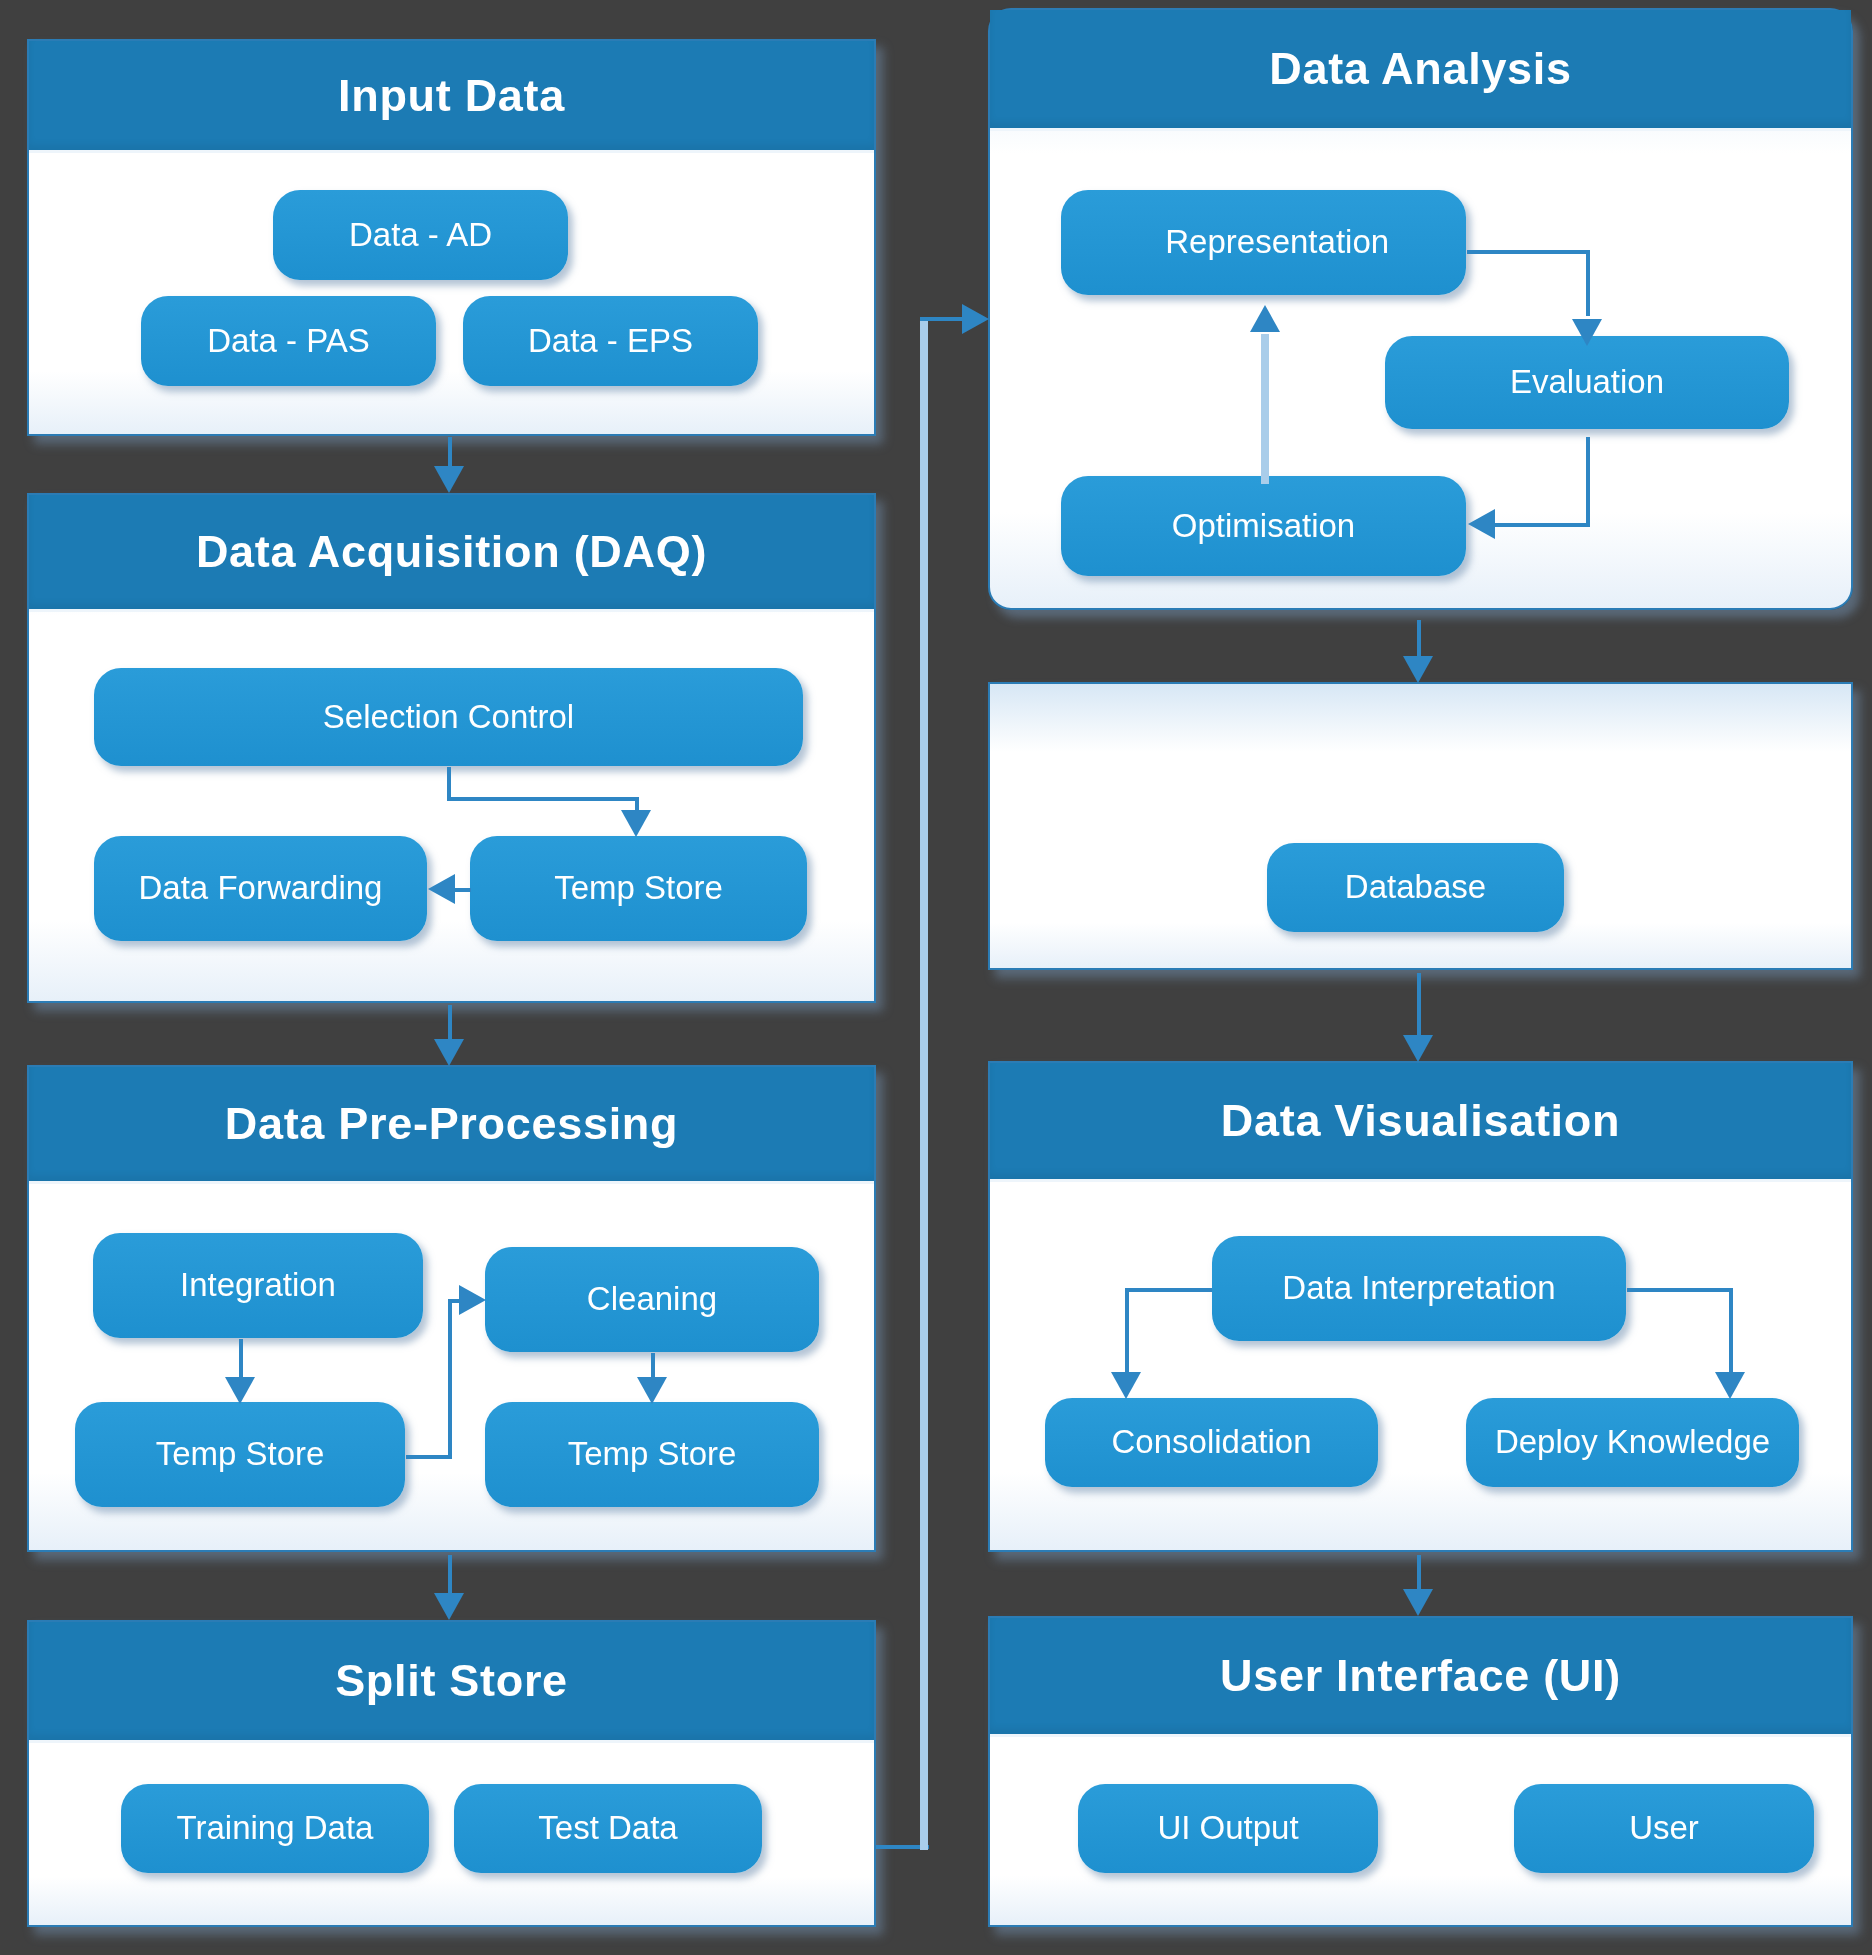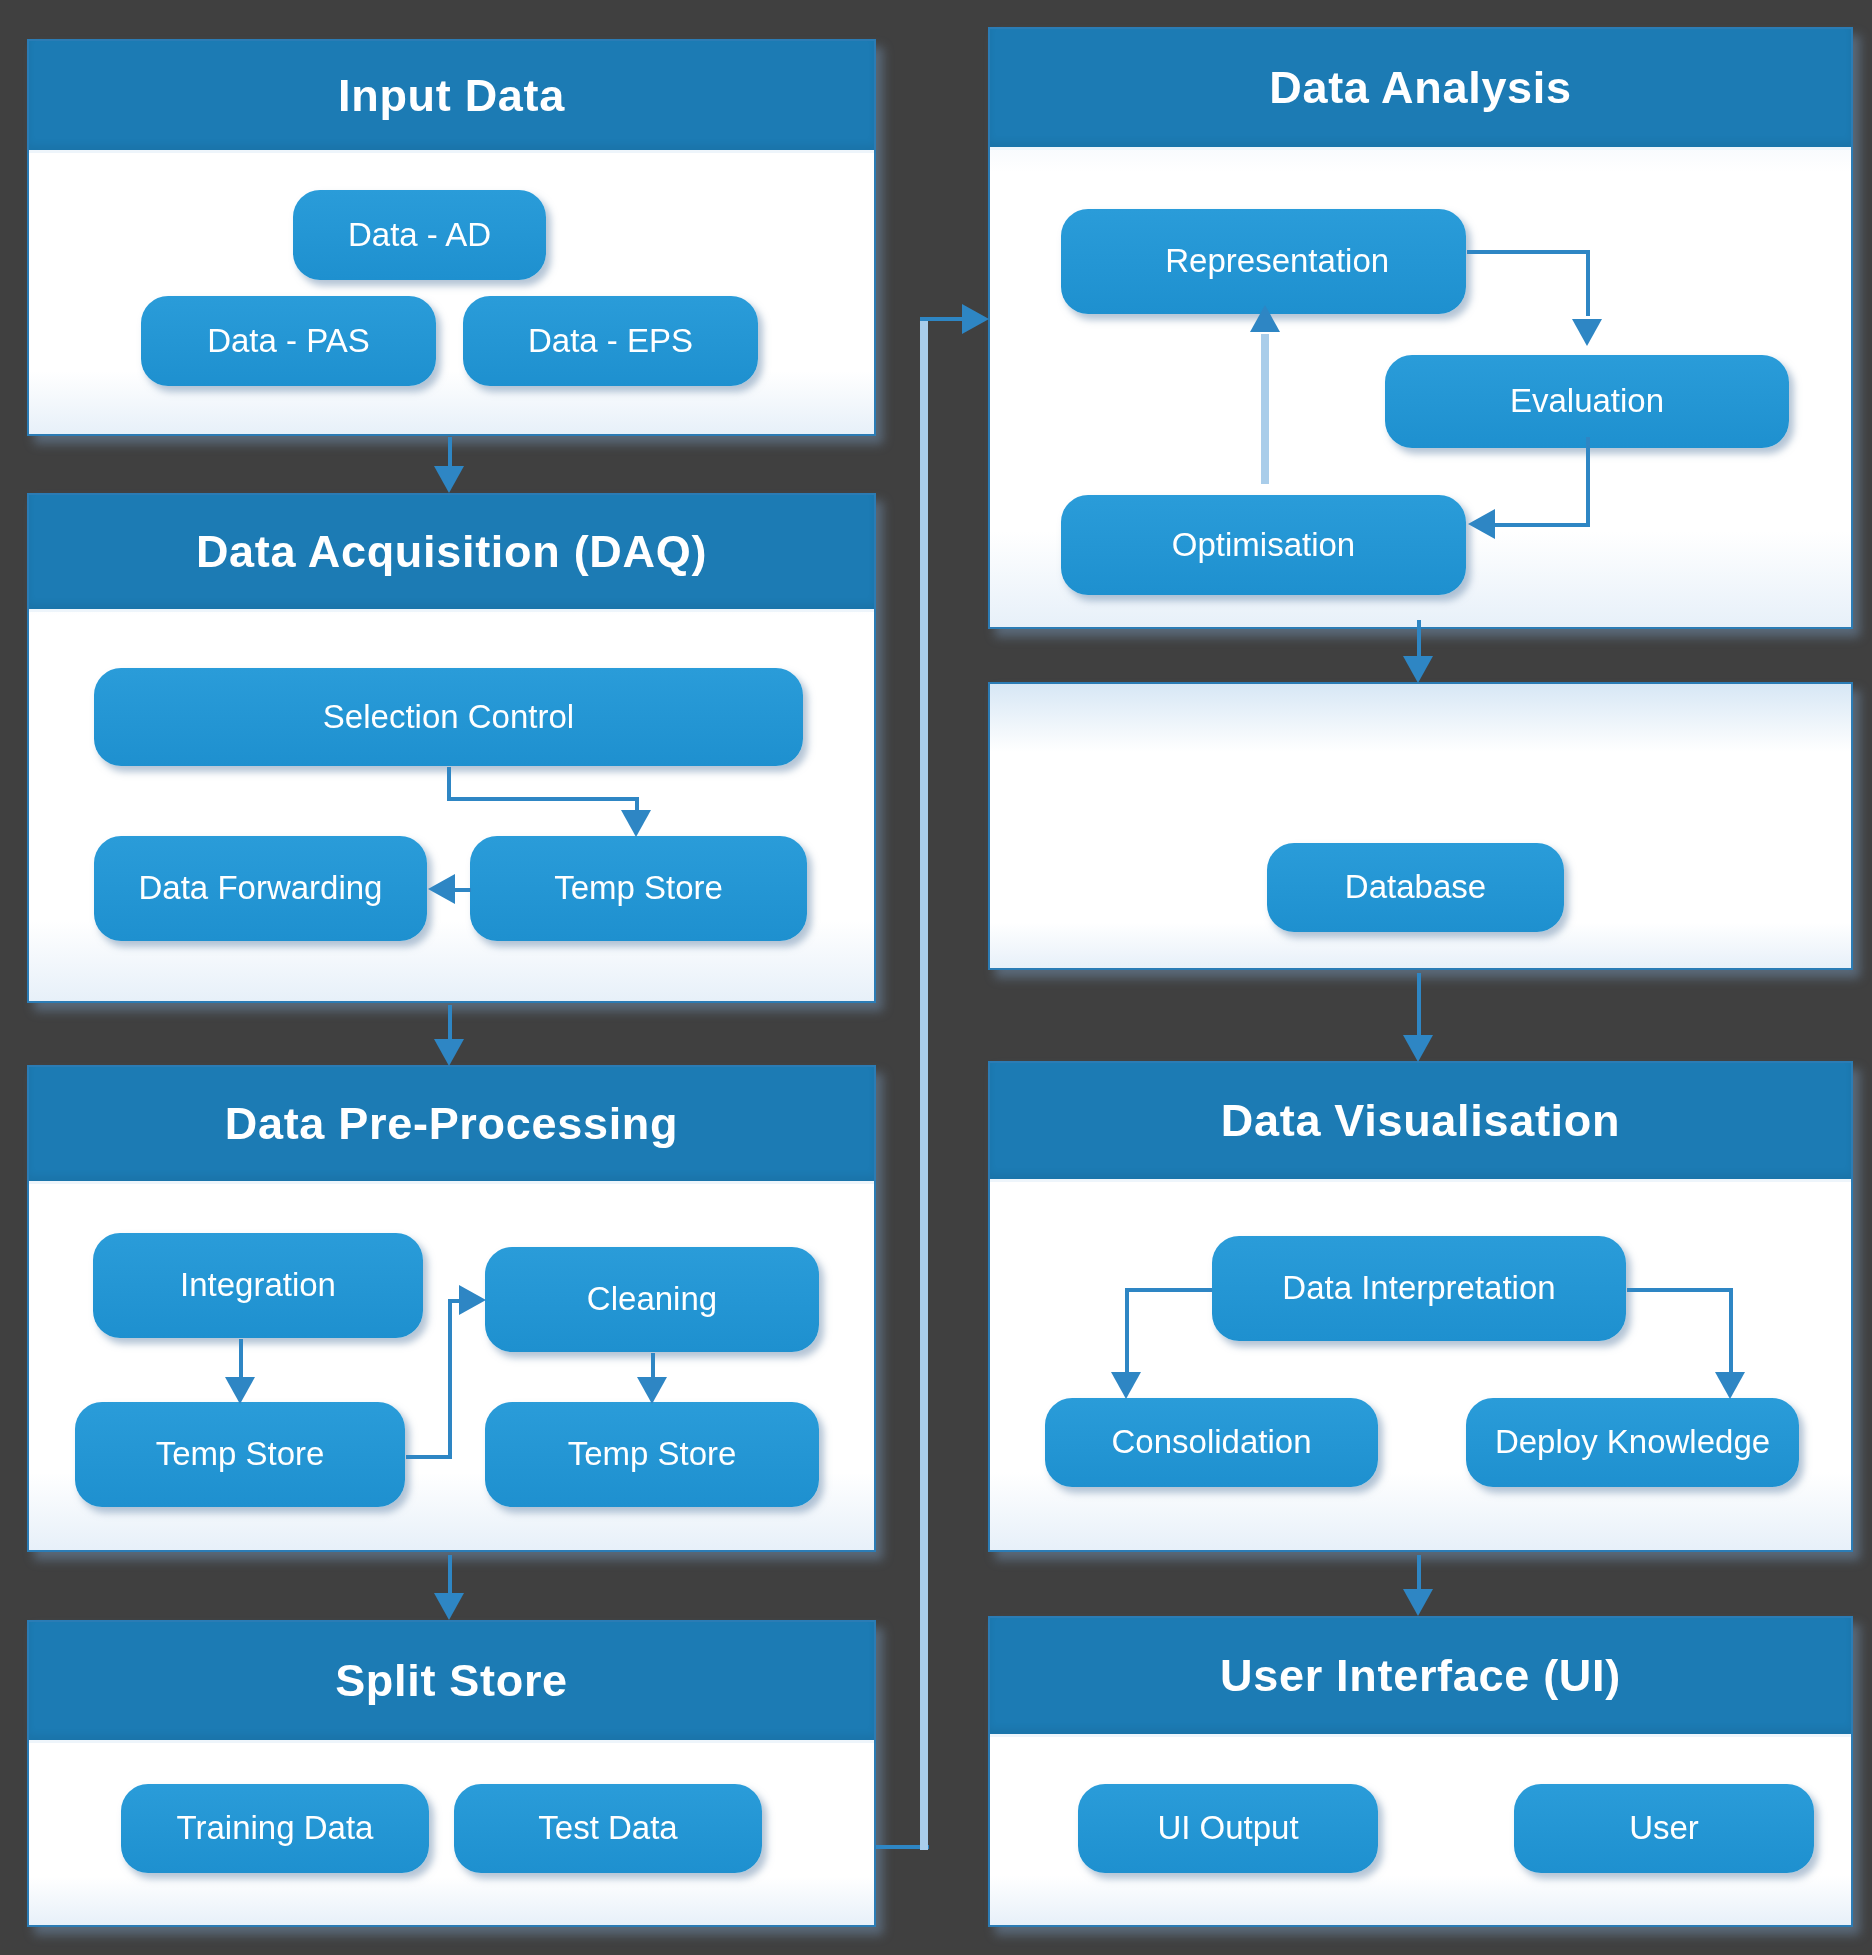--- a/index.html
+++ b/index.html
@@ -39,21 +39,21 @@
 </style>
 </head>
 <body>
 
 <div id="canvas">
 
   <section class="panel" style="left:27px;top:39px;width:849px;height:397px;">
     <header class="panel-header" style="height:112px;">
       <span>Input Data</span>
     </header>
-    <div class="node" style="left:264px;top:149px;width:253px;height:90px;">
+    <div class="node" style="left:244px;top:149px;width:295px;height:90px;">
       <span>Data - AD</span>
     </div>
     <div class="node" style="left:112px;top:255px;width:295px;height:90px;">
       <span>Data - PAS</span>
     </div>
     <div class="node" style="left:434px;top:255px;width:295px;height:90px;">
       <span>Data - EPS</span>
     </div>
   </section>
 
@@ -95,21 +95,21 @@
       <span>Split Store</span>
     </header>
     <div class="node" style="left:92px;top:162px;width:308px;height:89px;">
       <span>Training Data</span>
     </div>
     <div class="node" style="left:425px;top:162px;width:308px;height:89px;">
       <span>Test Data</span>
     </div>
   </section>
 
-  <section class="panel" style="left:988px;top:27px;width:865px;height:602px;">
+  <section class="panel" style="left:988px;top:8px;width:865px;height:602px;border-radius:23px;">
     <header class="panel-header" style="height:121px;">
       <span>Data Analysis</span>
     </header>
     <div class="node" style="left:71px;top:180px;width:405px;height:105px;padding-left:40px;">
       <span>Representation</span>
     </div>
     <div class="node" style="left:395px;top:326px;width:404px;height:93px;">
       <span>Evaluation</span>
     </div>
     <div class="node" style="left:71px;top:466px;width:405px;height:100px;">

